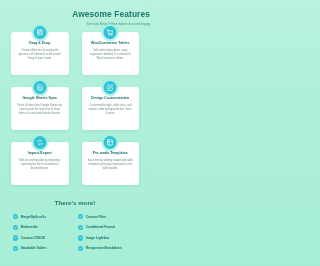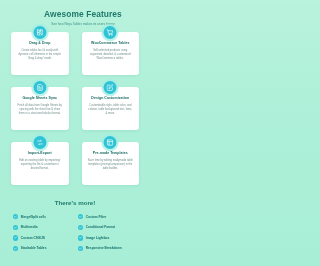--- a/index.html
+++ b/index.html
@@ -8,21 +8,21 @@
     font-family: "Liberation Sans", sans-serif;
     overflow: hidden;
   }
   body {
     background: linear-gradient(180deg, #b9f2dd 0%, #aef0d9 40%, #a8eed6 100%);
     position: relative;
   }
   .page { width: 150px; height: 266px; position: relative; }
 
   
-  .header { text-align: center; padding-top: 9px; padding-left: 16px; }
+  .header { text-align: right; padding-top: 9px; padding-left: 16px; }
   .header-title {
     font-size: 8.4px;
     font-weight: bold;
     color: #1f7a6d;
     letter-spacing: .1px;
     line-height: 10px;
   }
   .header-sub {
     font-size: 3.1px;
     color: #3f8e82;

